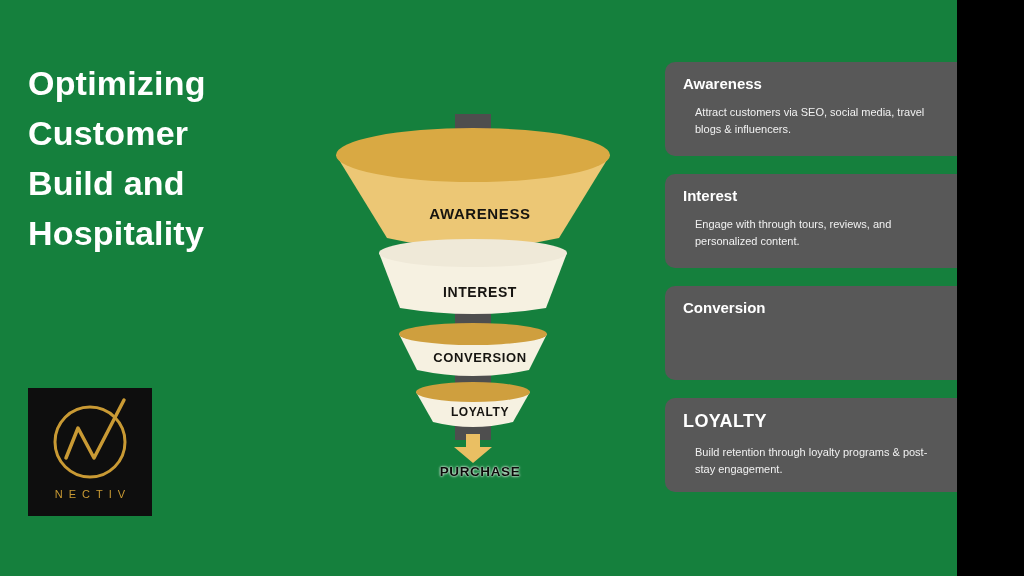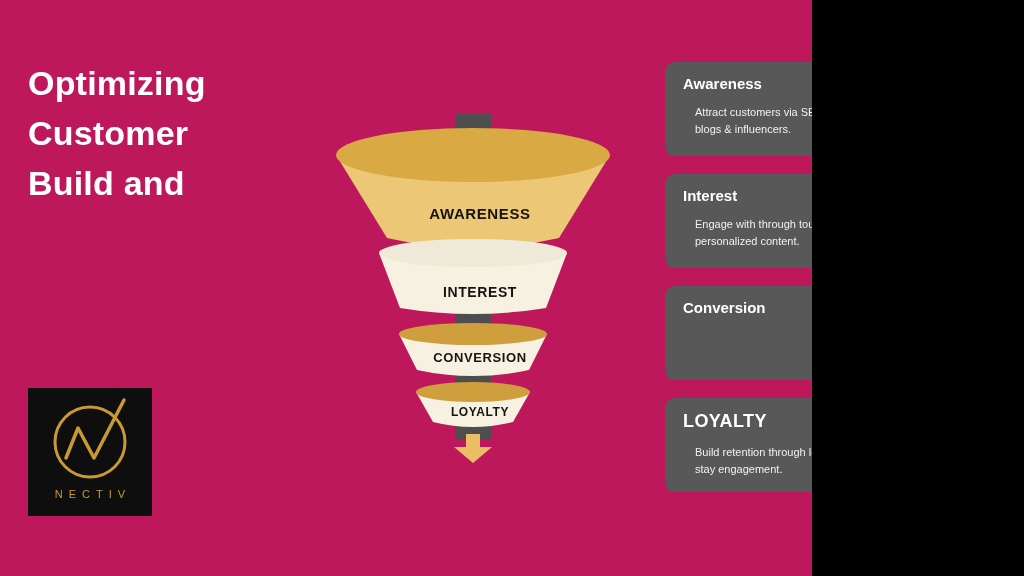--- a/index.html
+++ b/index.html
@@ -1,17 +1,17 @@
 <!DOCTYPE html>
 <html><head>
 <meta charset="utf-8">
 <style>
   html,body{margin:0;padding:0;background:#000;}
   #stage{
-    position:relative;width:812px;height:576px;background:#be185d;
+    position:relative;width:957px;height:576px;background:#15803d;
     overflow:hidden;font-family:"Liberation Sans", sans-serif;
   }
   
   .title-block{position:absolute;left:28px;top:58px;width:250px;}
   .title-line{
     color:#ffffff;font-size:34px;font-weight:700;line-height:50px;
     letter-spacing:0.2px;
   }
   
   .logo-box{
@@ -54,20 +54,21 @@
 </style>
 </head>
 <body>
 
 <div id="stage">
 
   <div class="title-block">
     <div class="title-line">Optimizing</div>
     <div class="title-line">Customer</div>
     <div class="title-line">Build and</div>
+    <div class="title-line">Hospitality</div>
   </div>
 
   <div class="logo-box">
     <svg class="logo-mark" width="124" height="92" viewBox="0 0 124 92" aria-hidden="true">
       <circle cx="62" cy="48" r="35" fill="none" stroke="#c99a34" stroke-width="3"></circle>
       <polyline points="38,64 50,34 66,64 96,6" fill="none" stroke="#c99a34" stroke-width="3.5" stroke-linecap="round" stroke-linejoin="round"></polyline>
     </svg>
     <div class="logo-text">NECTIV</div>
   </div>
 
@@ -88,20 +89,21 @@
     <ellipse cx="143" cy="284" rx="57" ry="10" fill="#cf9f3e"></ellipse>
 
     <rect x="136" y="326" width="14" height="13" fill="#eabf63"></rect>
     <polygon points="124,339 162,339 143,355" fill="#eabf63"></polygon>
   </svg>
 
   <div class="stage-label lbl-awareness">AWARENESS</div>
   <div class="stage-label lbl-interest">INTEREST</div>
   <div class="stage-label lbl-conversion">CONVERSION</div>
   <div class="stage-label lbl-loyalty">LOYALTY</div>
+  <div class="stage-label lbl-purchase">PURCHASE</div>
 
   <div class="cards">
     <div class="card">
       <p class="card-title">Awareness</p>
       <p class="card-body">Attract customers via SEO, social media, travel blogs &amp; influencers.</p>
     </div>
     <div class="card">
       <p class="card-title">Interest</p>
       <p class="card-body">Engage with through tours, reviews, and personalized content.</p>
     </div>

